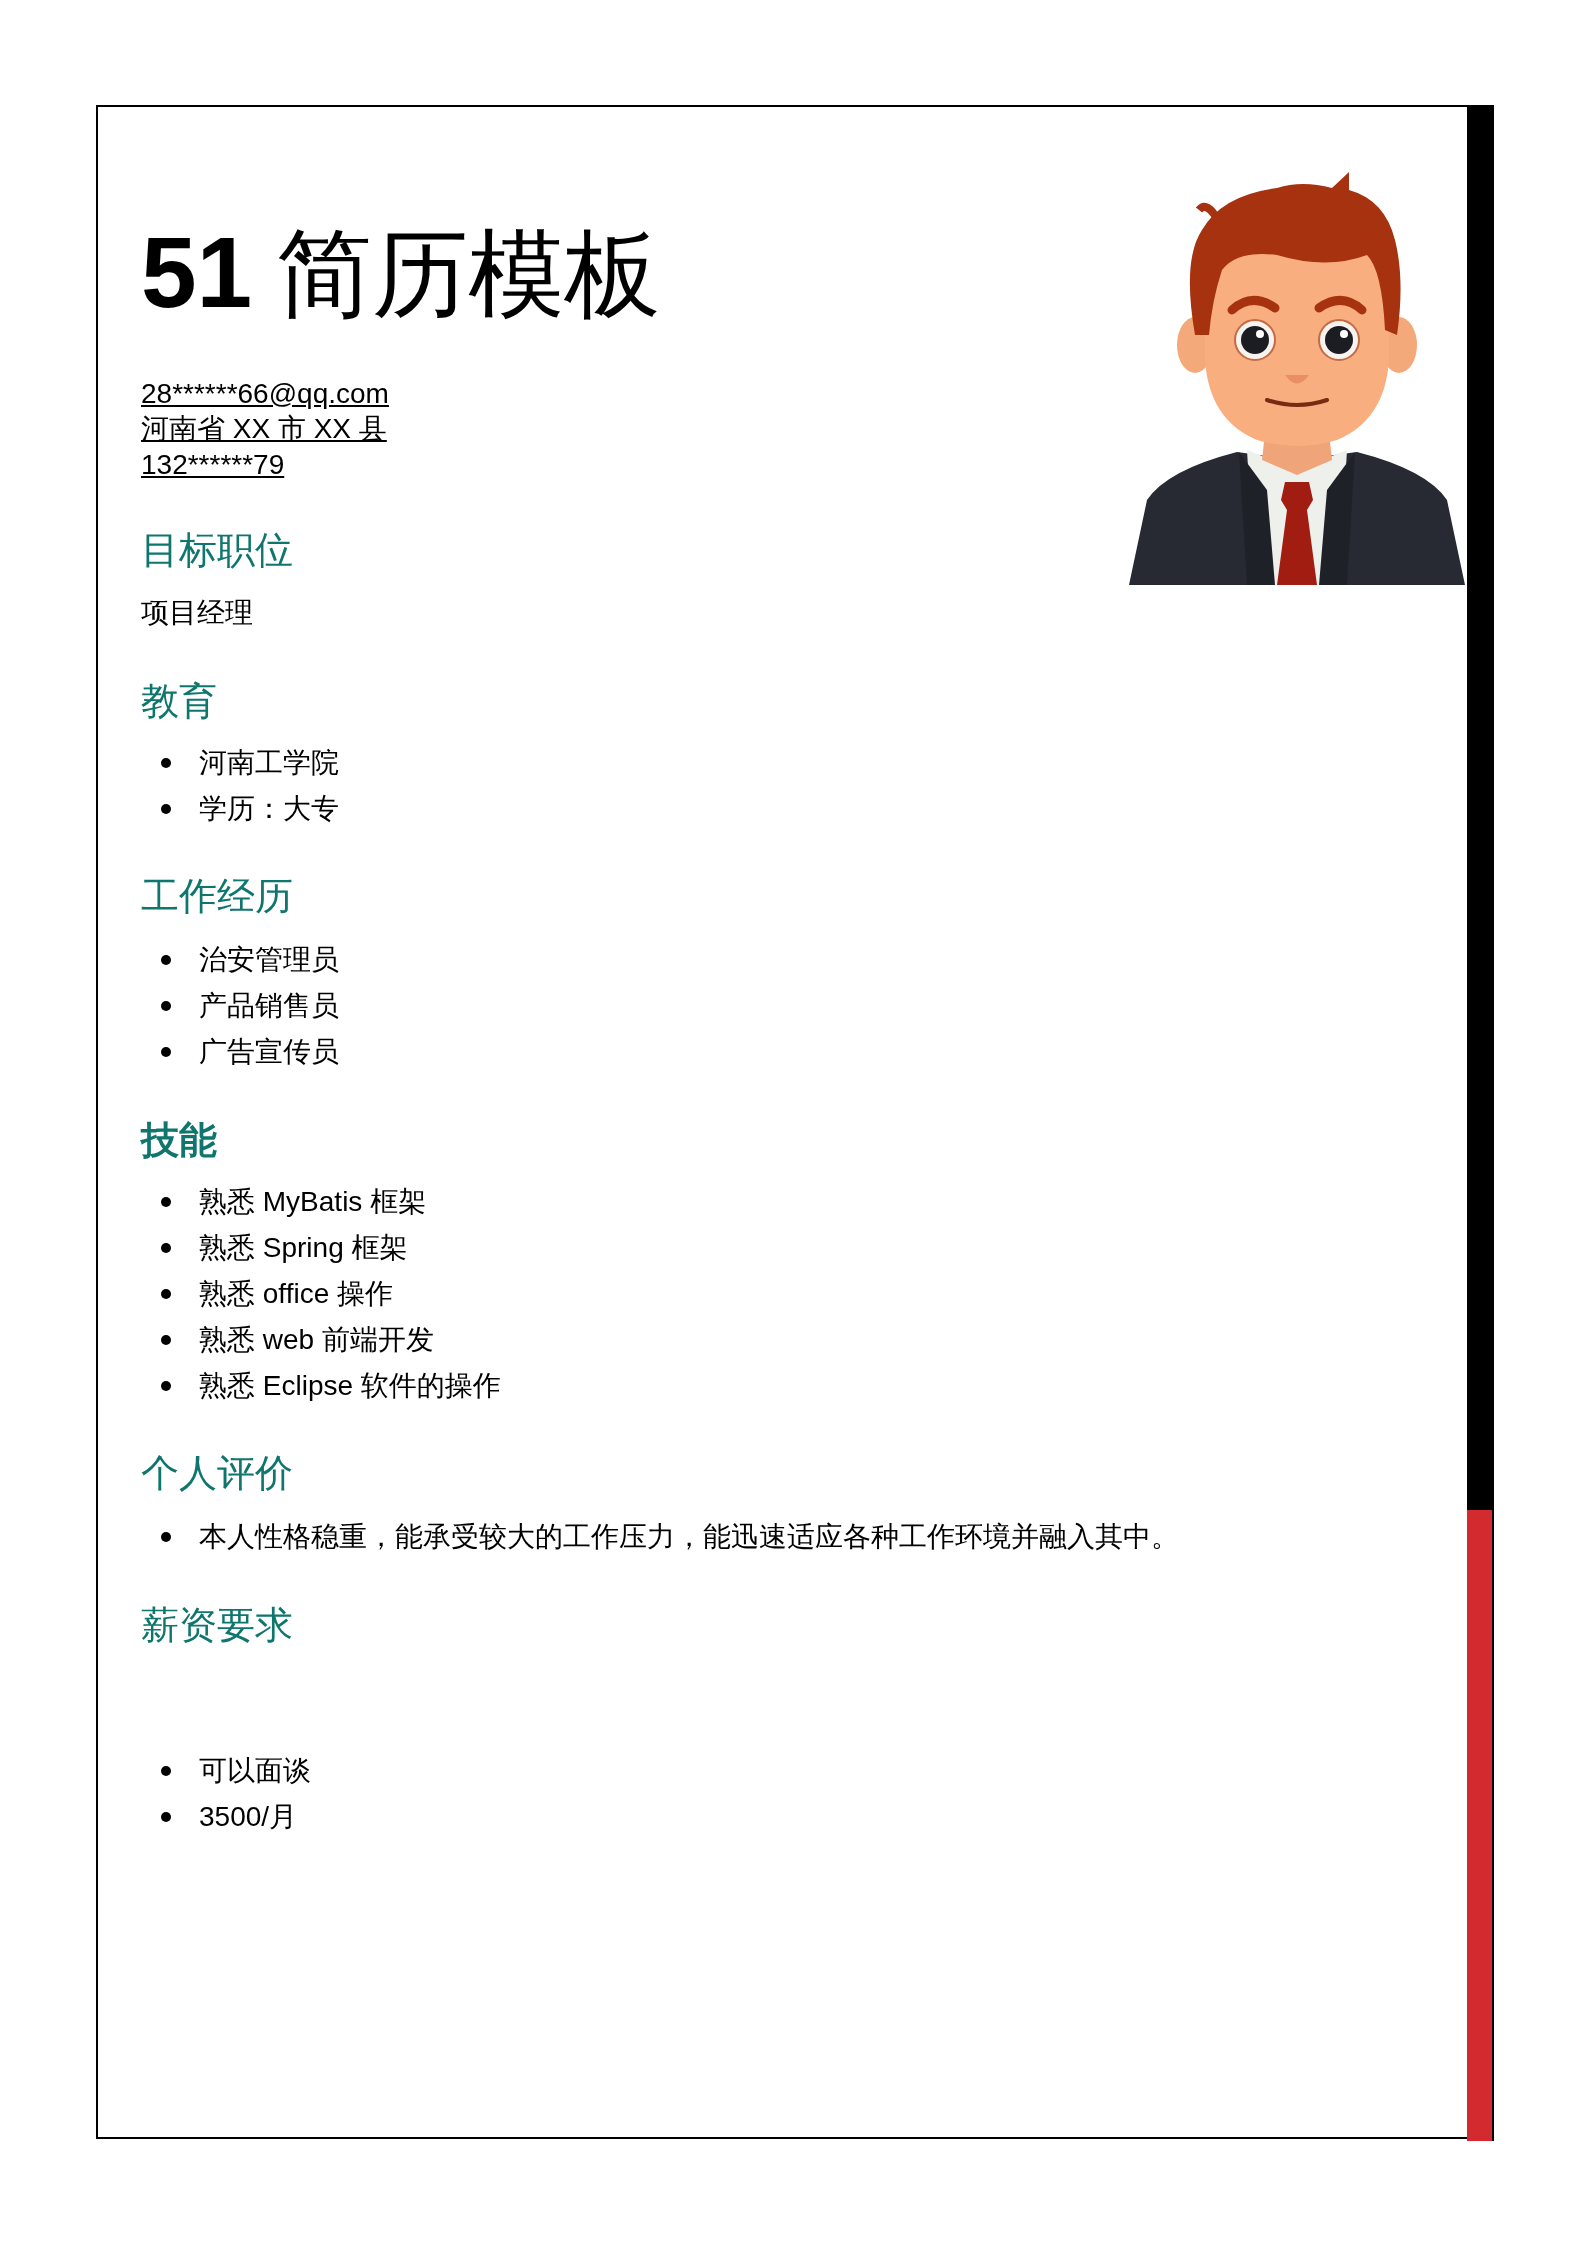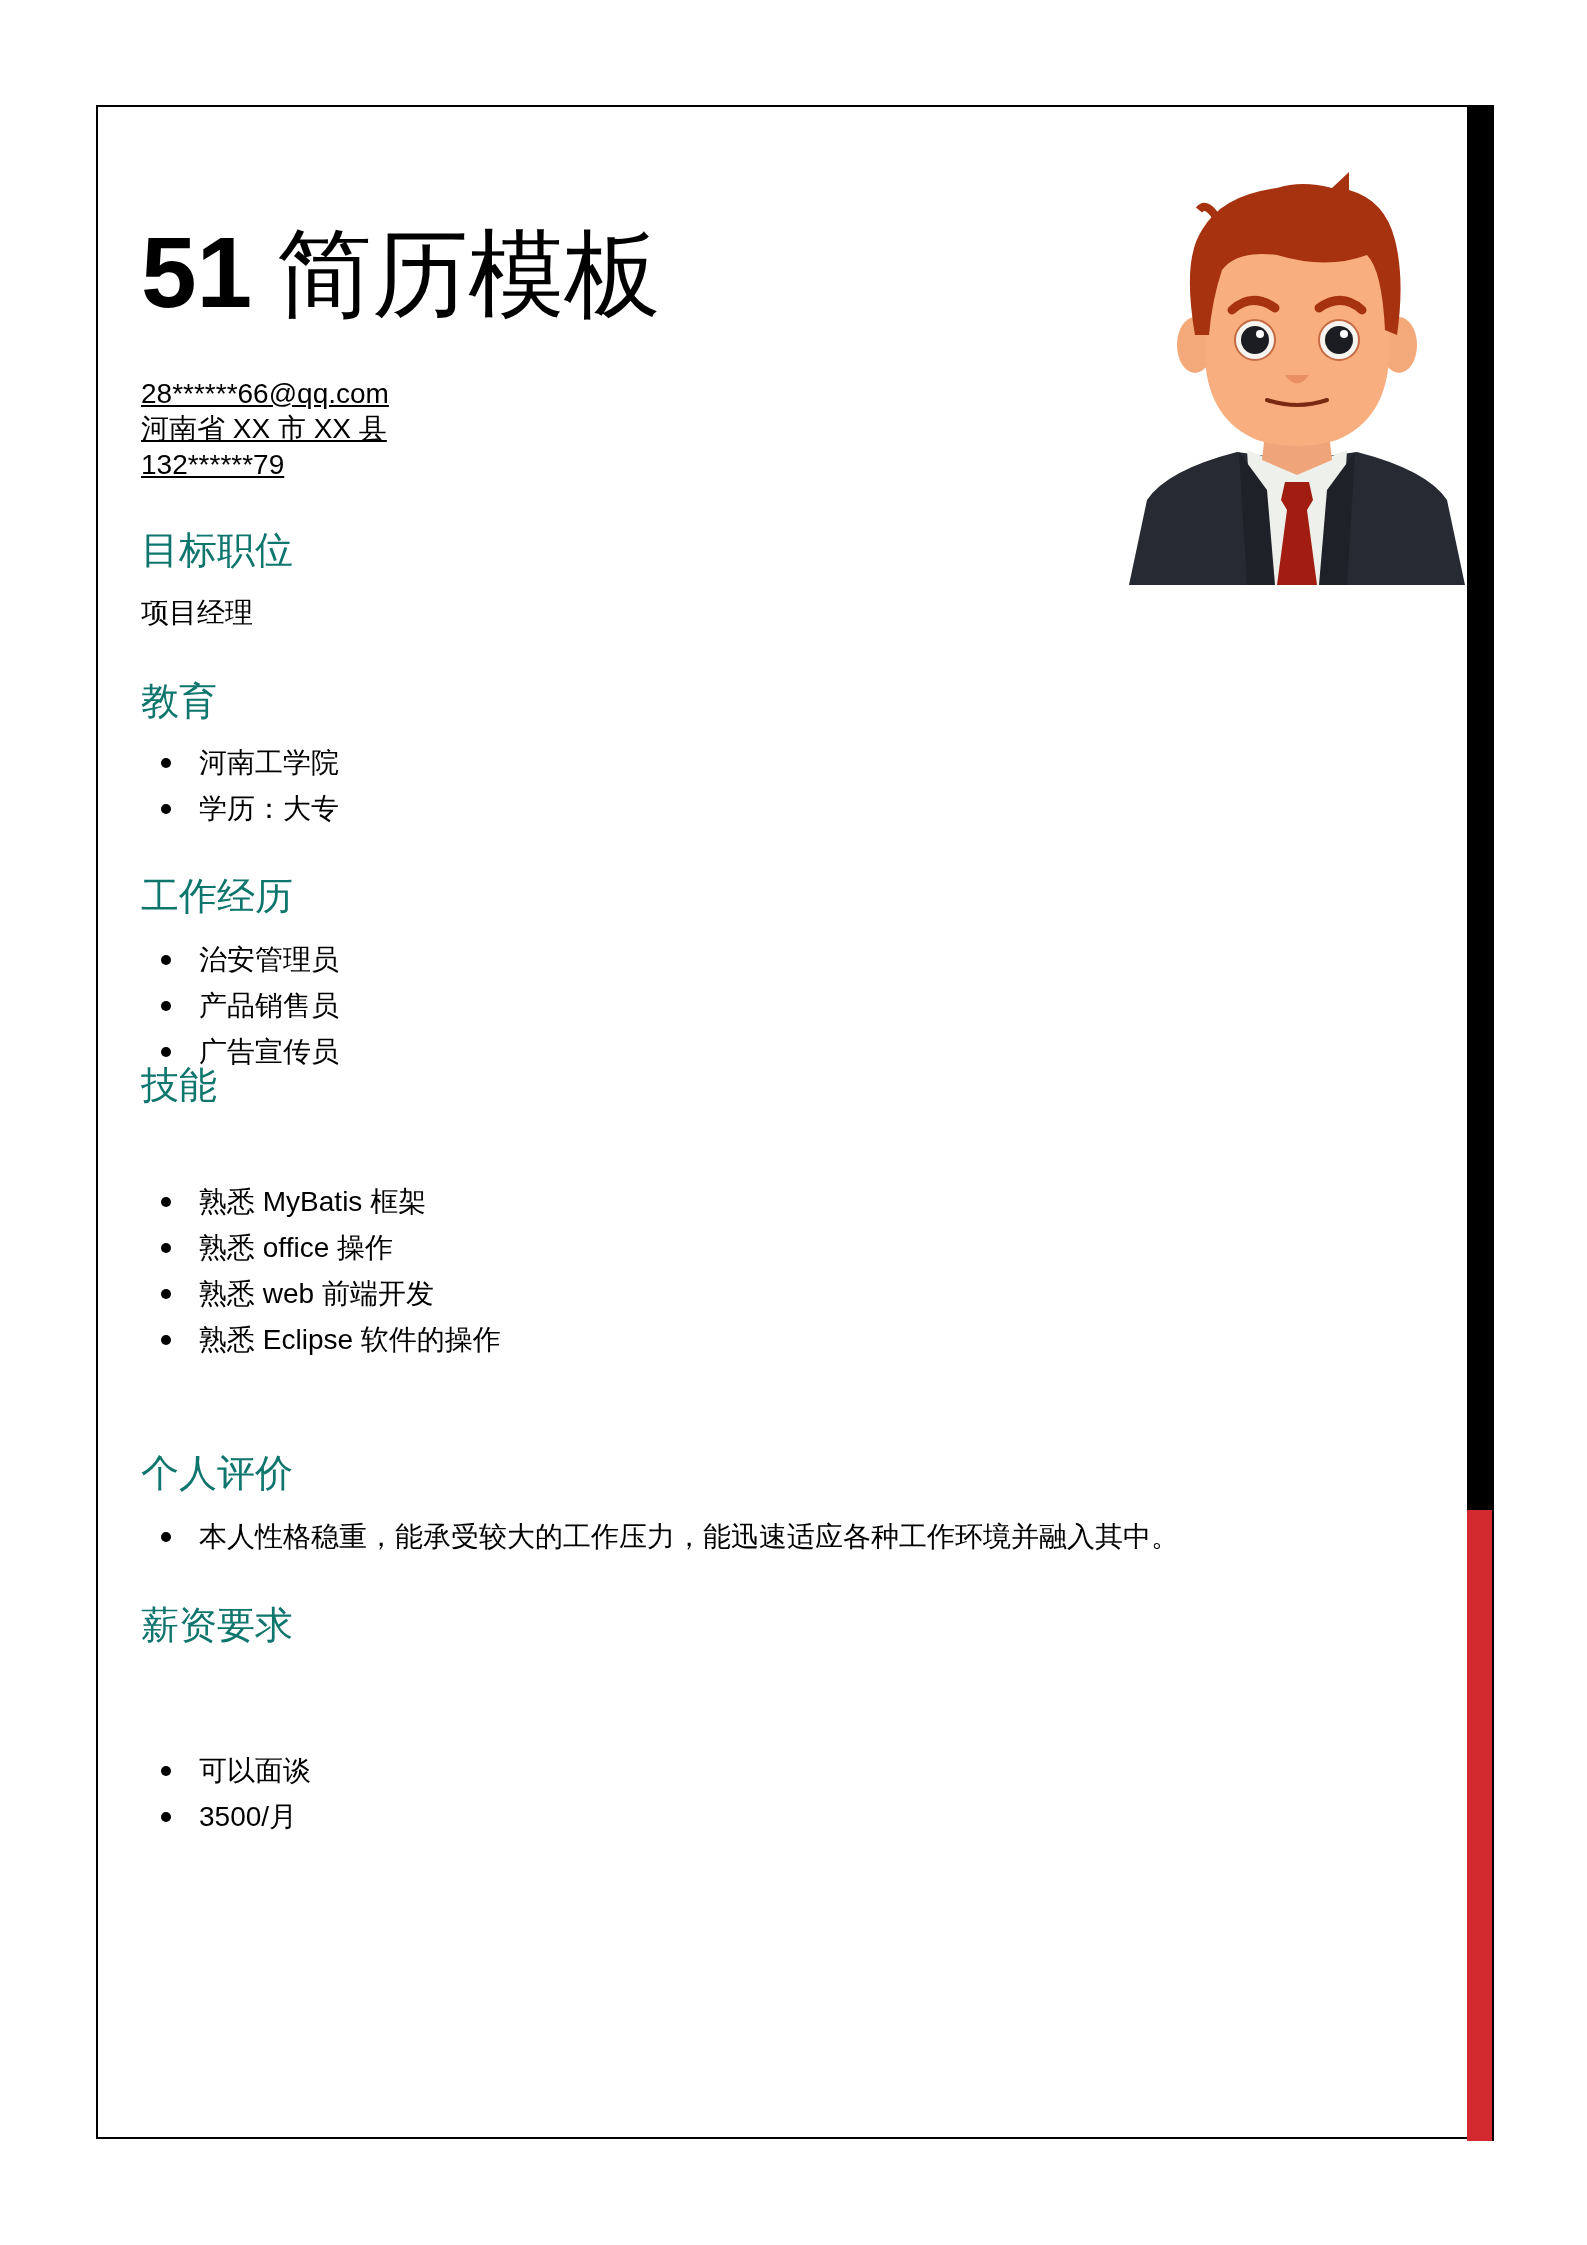--- a/index.html
+++ b/index.html
@@ -83,23 +83,24 @@
   <li><span class="dot"></span><span>学历：大专</span></li>
 </ul>
 
 <div class="abs h" style="top:873px;text-align:center;">工作经历</div>
 <ul class="list" style="top:937px;">
   <li><span class="dot"></span><span>治安管理员</span></li>
   <li><span class="dot"></span><span>产品销售员</span></li>
   <li><span class="dot"></span><span>广告宣传员</span></li>
 </ul>
 
-<div class="abs h" style="top:1062px;">技能</div>
+<div class="abs h" style="top:1117px;font-weight:bold;">技能</div>
 <ul class="list" style="top:1179px;">
   <li><span class="dot"></span><span>熟悉 MyBatis 框架</span></li>
+  <li><span class="dot"></span><span>熟悉 Spring 框架</span></li>
   <li><span class="dot"></span><span>熟悉 office 操作</span></li>
   <li><span class="dot"></span><span>熟悉 web 前端开发</span></li>
   <li><span class="dot"></span><span>熟悉 Eclipse 软件的操作</span></li>
 </ul>
 
 <div class="abs h" style="top:1450px;">个人评价</div>
 <ul class="list" style="top:1514px;">
   <li><span class="dot"></span><span>本人性格稳重，能承受较大的工作压力，能迅速适应各种工作环境并融入其中。</span></li>
 </ul>
 

